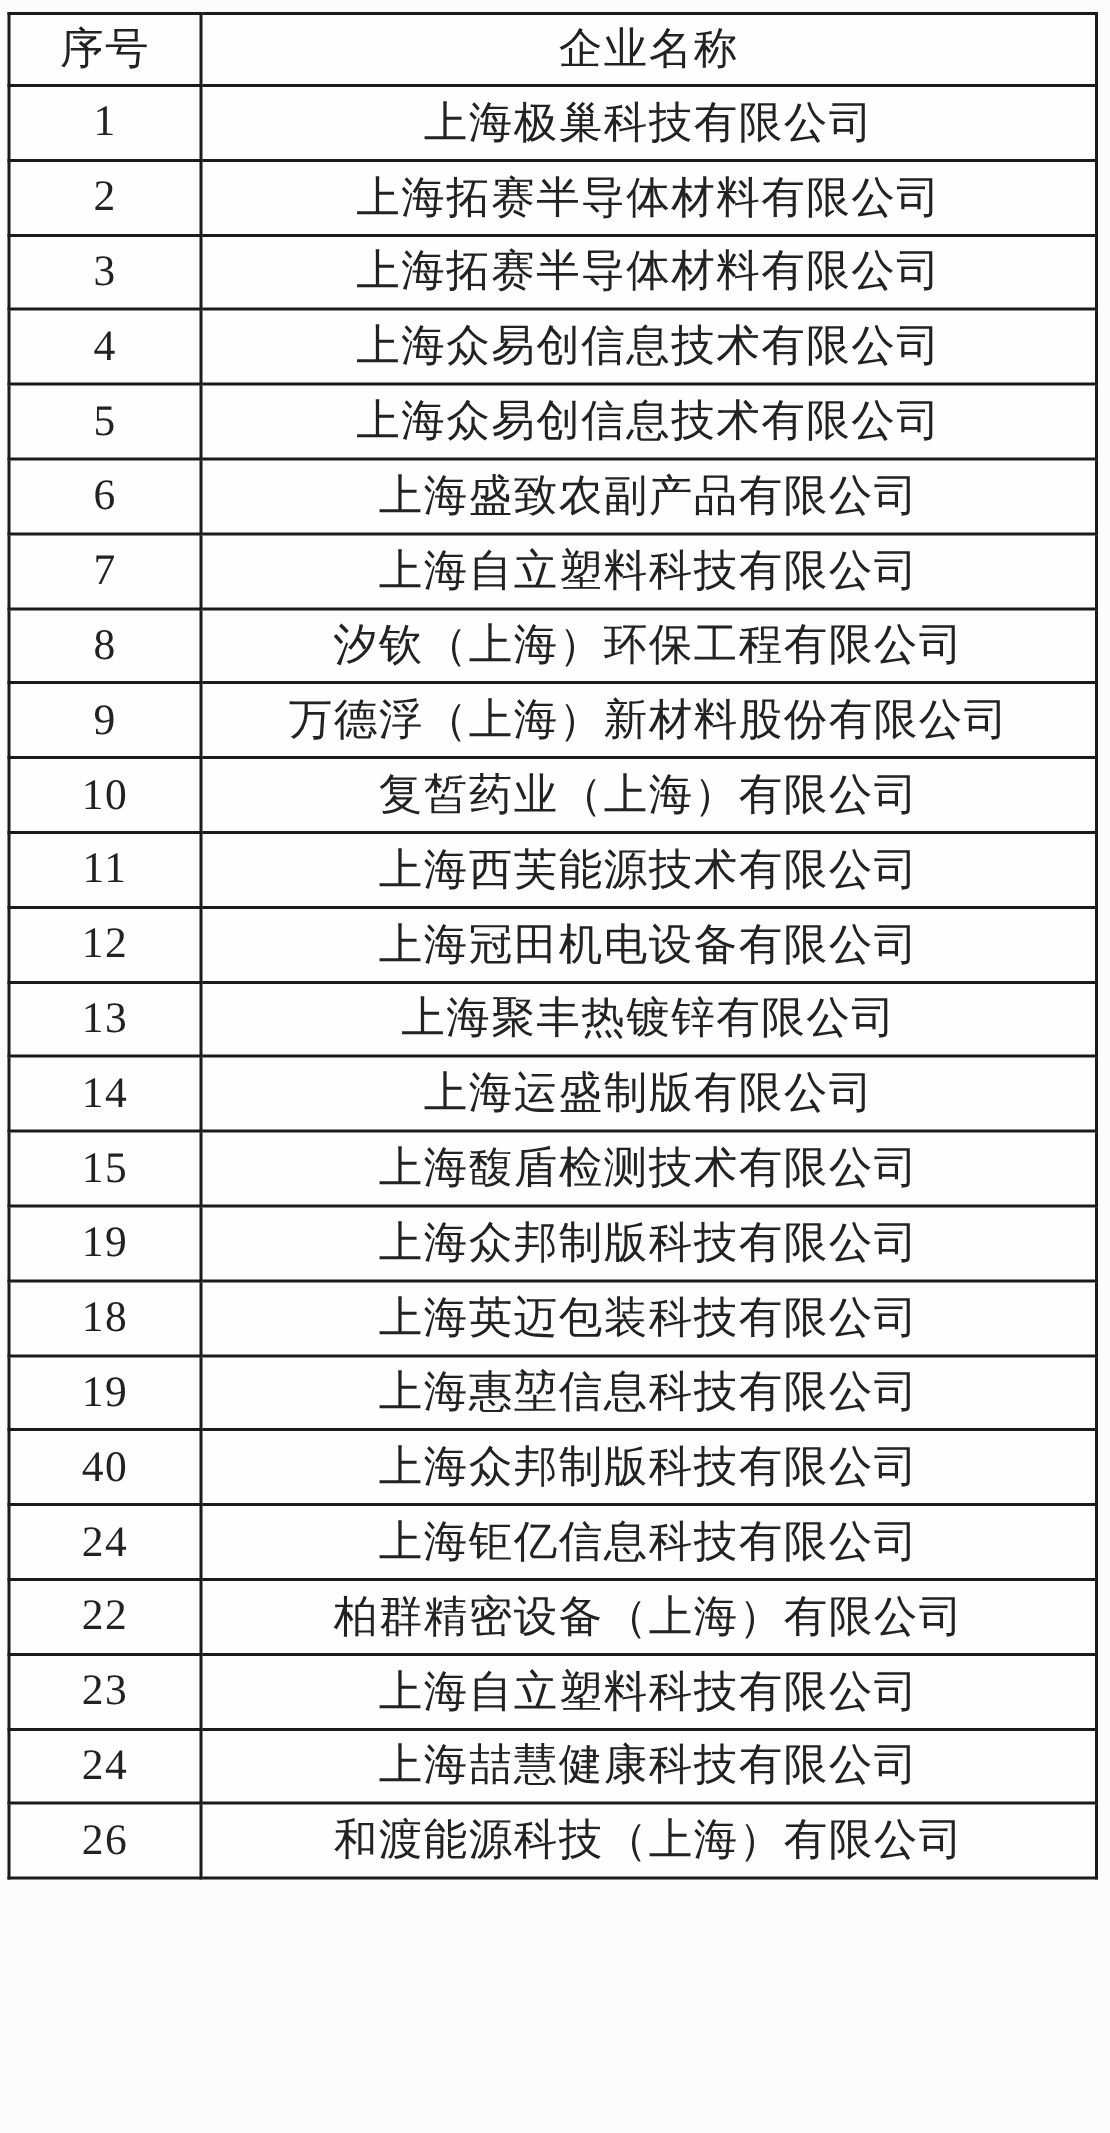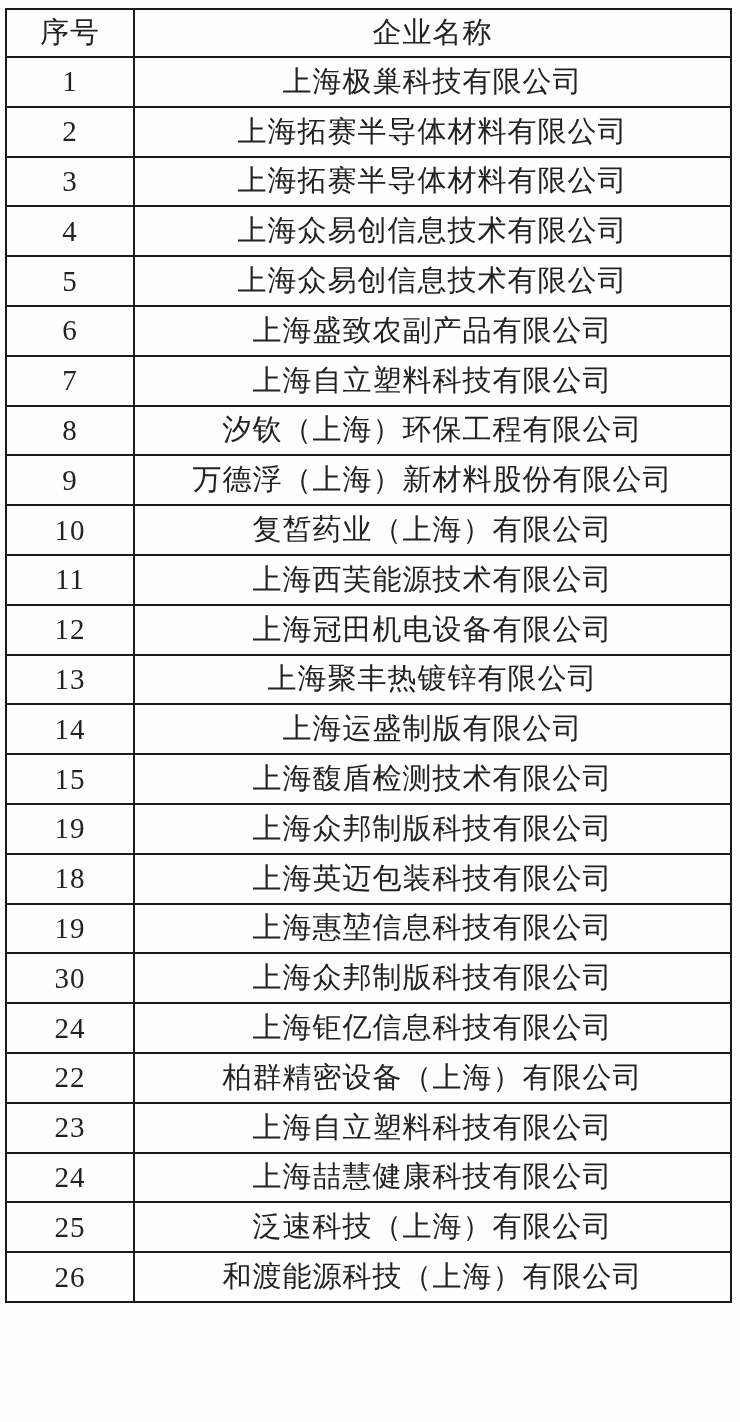--- a/index.html
+++ b/index.html
@@ -133,42 +133,38 @@
         </tr>
         <tr>
           <td>18</td>
           <td>上海英迈包装科技有限公司</td>
         </tr>
         <tr>
           <td>19</td>
           <td>上海惠堃信息科技有限公司</td>
         </tr>
         <tr>
-          <td>30</td>
+          <td>40</td>
           <td>上海众邦制版科技有限公司</td>
         </tr>
         <tr>
           <td>24</td>
           <td>上海钜亿信息科技有限公司</td>
         </tr>
         <tr>
           <td>22</td>
           <td>柏群精密设备（上海）有限公司</td>
         </tr>
         <tr>
           <td>23</td>
           <td>上海自立塑料科技有限公司</td>
         </tr>
         <tr>
           <td>24</td>
           <td>上海喆慧健康科技有限公司</td>
         </tr>
         <tr>
-          <td>25</td>
-          <td>泛速科技（上海）有限公司</td>
-        </tr>
-        <tr>
           <td>26</td>
           <td>和渡能源科技（上海）有限公司</td>
         </tr>
       </tbody>
   </table>
 </div>
 
 </body></html>

